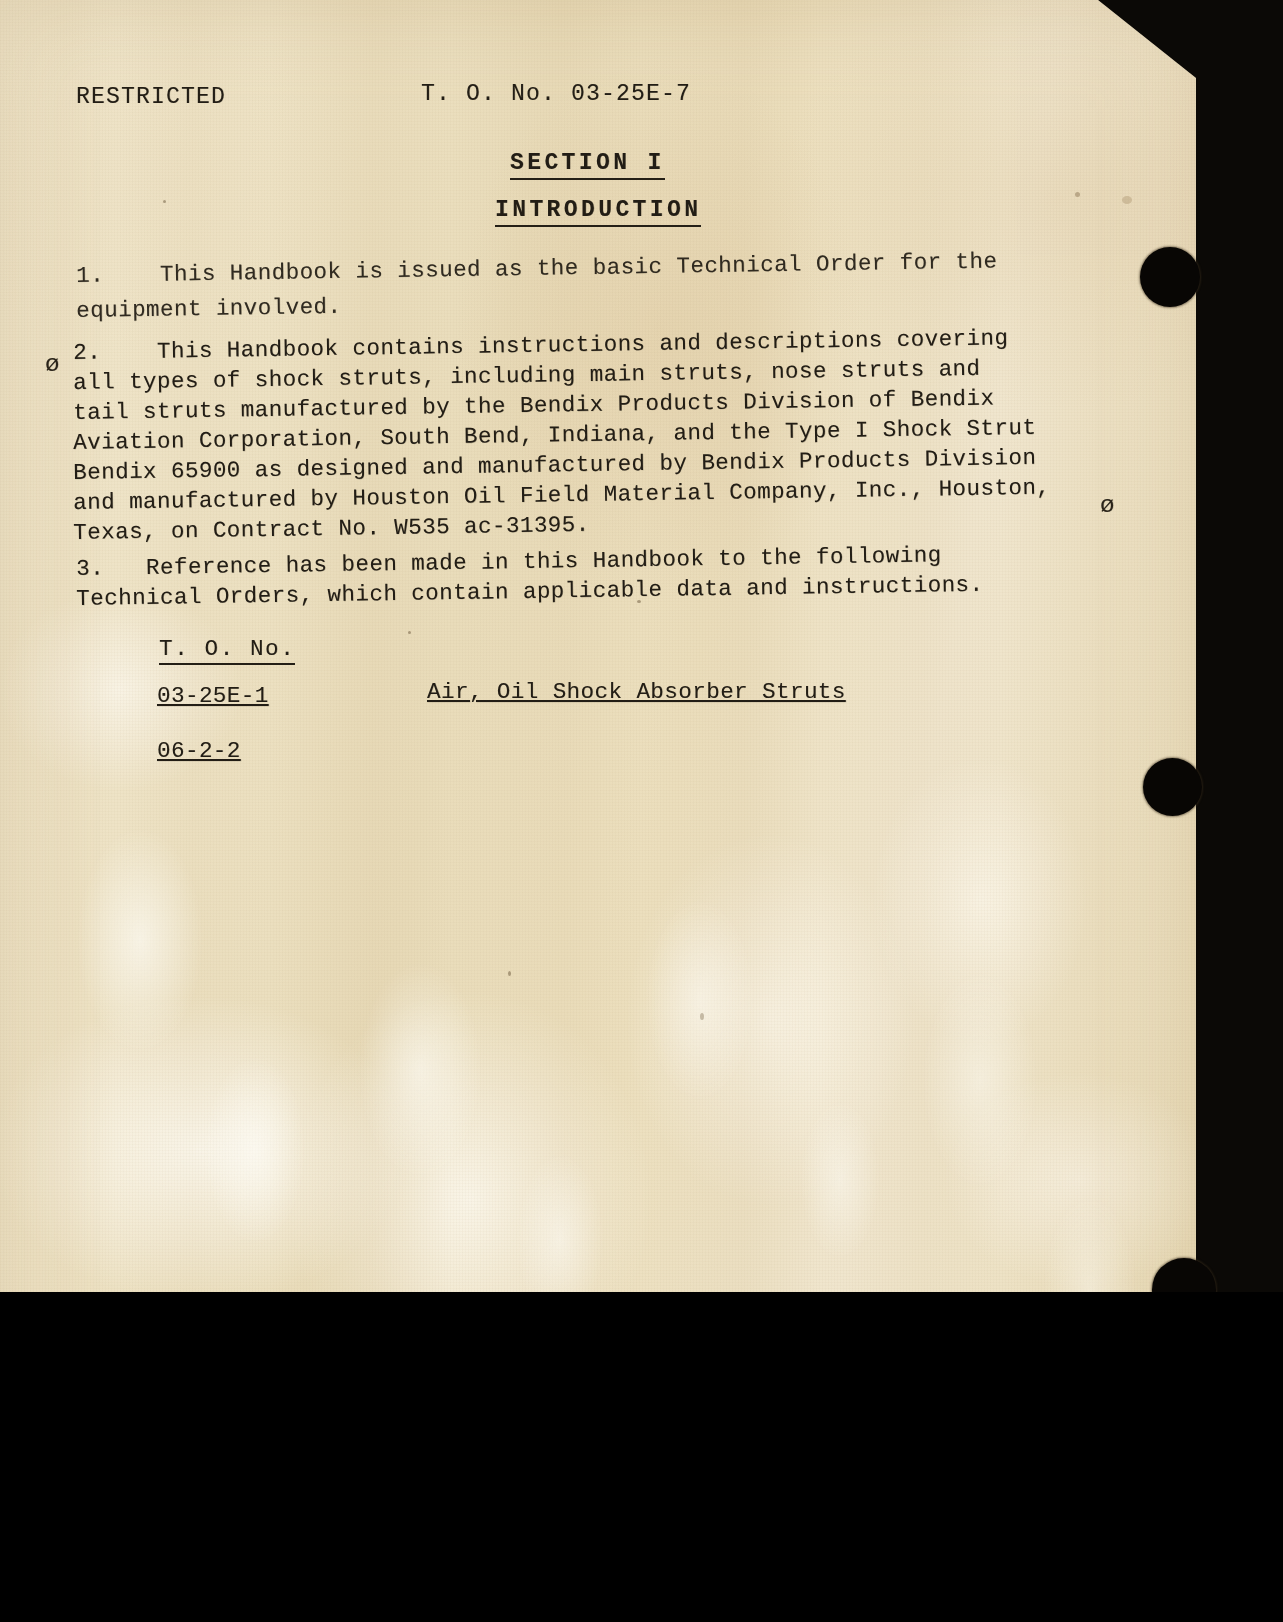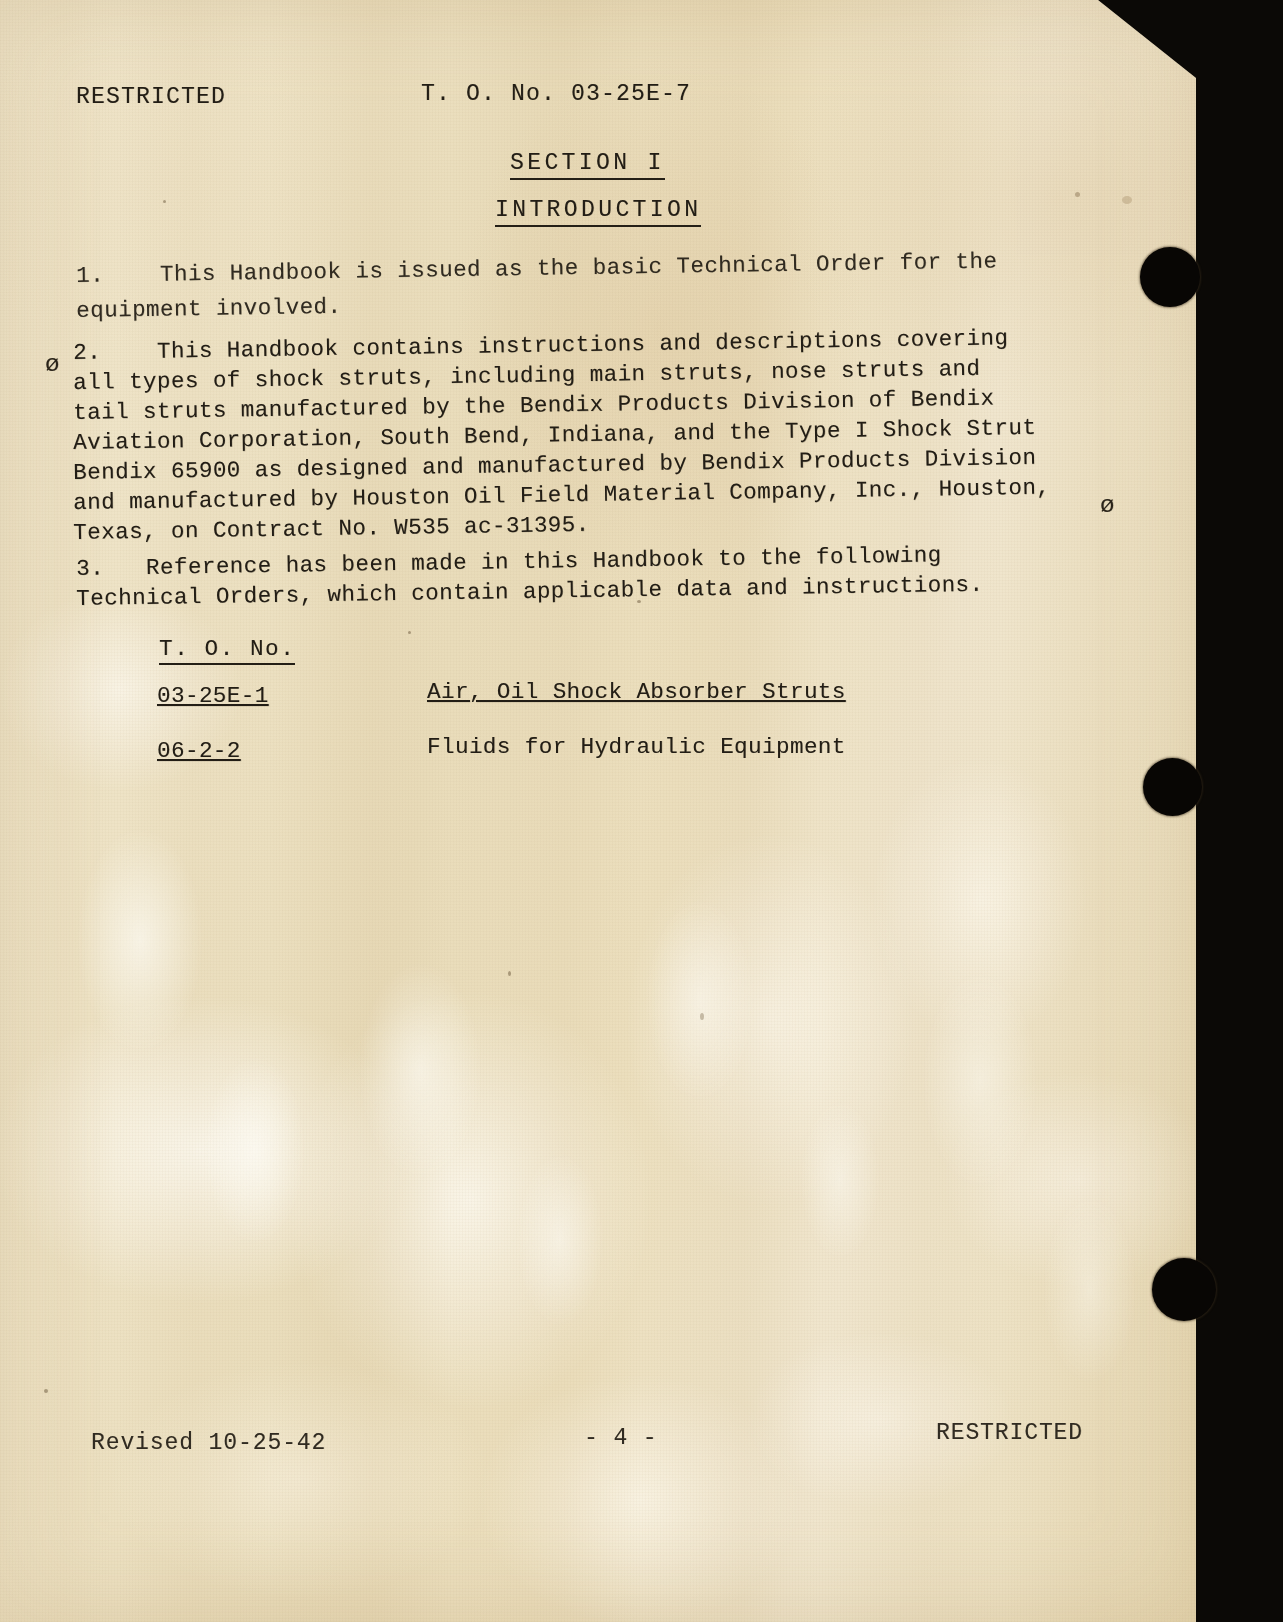--- a/index.html
+++ b/index.html
@@ -4,21 +4,21 @@
 <style>
   html, body {
     margin: 0;
     padding: 0;
     background: #000000;
   }
 
   #page-root {
     position: relative;
     width: 1283px;
-    height: 1622px;
+    height: 1292px;
     background: #0b0906;
     overflow: hidden;
     font-family: "Liberation Mono", "DejaVu Sans Mono", monospace;
   }
 
   
   .paper {
     position: absolute;
     left: 0px;
     top: 0px;
@@ -133,20 +133,21 @@
   .hdr {
     font-size: 23px;
     letter-spacing: 1.2px;
   }
 
   .heading {
     font-size: 23px;
     letter-spacing: 3.4px;
     border-bottom: 2.2px solid #241f16;
     padding-bottom: 2px;
+    font-weight: bold;
   }
 
   .body {
     font-size: 22.6px;
     letter-spacing: 0.4px;
     line-height: 30.5px;
   }
 
   .body-rot {
     transform: rotate(-0.9deg);
@@ -232,21 +233,20 @@
 
     <div class="t body body-rot" style="left:76px; top:554px;">3.   Reference has been made in this Handbook to the following</div>
     <div class="t body body-rot" style="left:76px; top:584px;">Technical Orders, which contain applicable data and instructions.</div>
 
     <div class="t ref-hdr" style="left:159px; top:636px;">T. O. No.</div>
 
     <div class="t ref-num" style="left:157px; top:683px;">03-25E-1</div>
     <div class="t ref-desc" style="left:427px; top:679px;text-decoration:underline;">Air, Oil Shock Absorber Struts</div>
 
     <div class="t ref-num" style="left:157px; top:738px;">06-2-2</div>
-    <div class="t ref-desc" style="left:427px; top:734px;">Fluids for Hydraulic Equipment</div>
 
     <div class="t footer-txt ink-mid" style="left:91px; top:1430px;">Revised 10-25-42</div>
 
     <div class="t footer-txt ink-mid" style="left:584px; top:1425px;">- 4 -</div>
 
     <div class="t footer-txt ink-mid" style="left:936px; top:1420px;">RESTRICTED</div>
 
   </div>
 </div>
 

